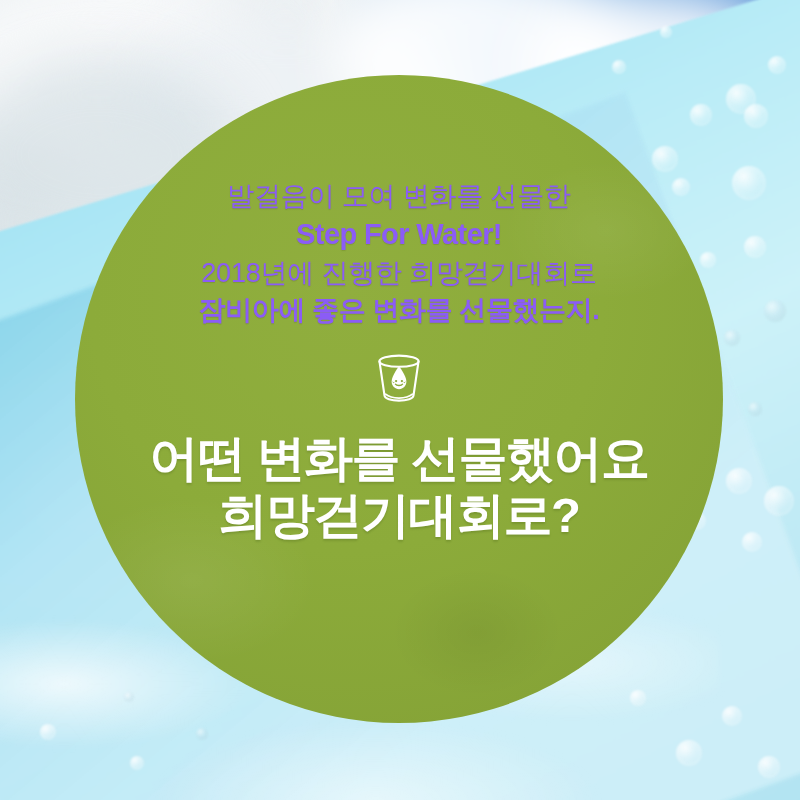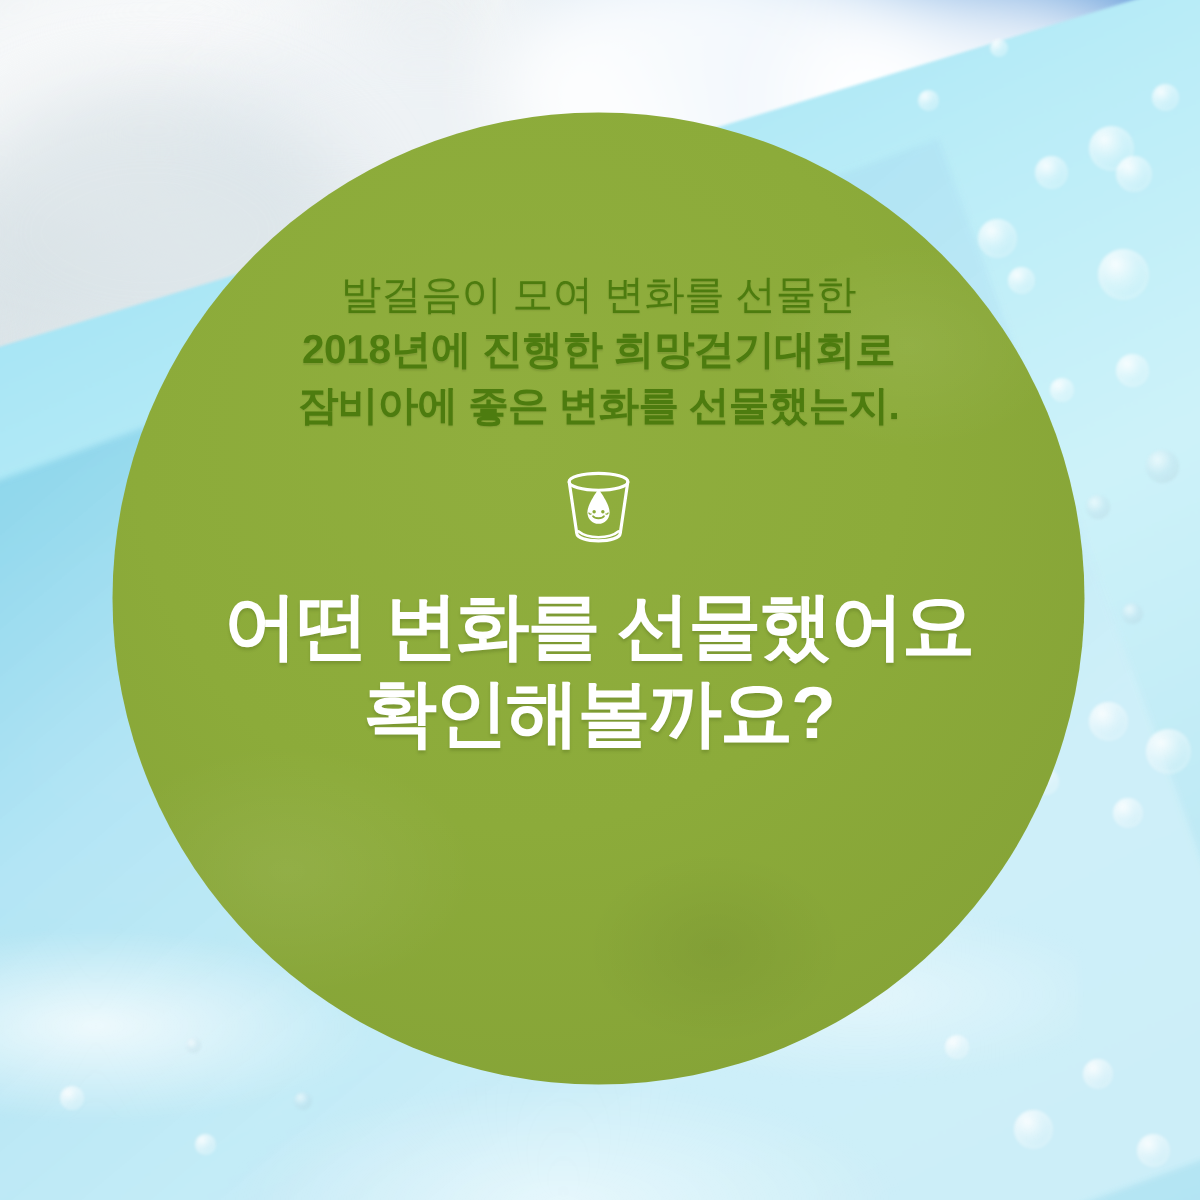--- a/index.html
+++ b/index.html
@@ -189,29 +189,29 @@
     flex-direction: column;
     align-items: center;
     text-align: center;
     color: #ffffff;
   }
 
   .headline-block { margin-top: 104px; width: 100%; }
 
   .line {
     display: block;
-    color: #4d7c0f;
+    color: #8b5cf6;
     line-height: 1.30;
     letter-spacing: -0.2px;
     text-shadow: 0 1px 1px rgba(60,80,20,0.18);
     white-space: nowrap;
   }
   .line.l1 { font-size: 27px; font-weight: 400; }
   .line.l2 { font-size: 29px; font-weight: 700; letter-spacing: -0.6px; margin-top: 2px; }
-  .line.l3 { font-size: 27px; font-weight: 700; margin-top: 2px; text-align: center; }
+  .line.l3 { font-size: 27px; font-weight: 400; margin-top: 2px; text-align: center; }
   .line.l4 { font-size: 27px; font-weight: 700; letter-spacing: -0.4px; margin-top: 2px; }
 
   
   #cup-icon {
     margin-top: 24px;
     width: 56px;
     height: 52px;
   }
 
   
@@ -294,20 +294,21 @@
     <div class="dropdark" style="left:124px; top:692px; width:10px; height:10px;"></div>
     <div class="drop" style="left:660px; top:26px;  width:12px; height:12px;"></div>
   </div>
 
   <div id="green-circle"></div>
 
   <div id="content">
 
     <div class="headline-block">
       <span class="line l1">발걸음이 모여 변화를 선물한</span>
+      <span class="line l2">Step For Water!</span>
       <span class="line l3">2018년에 진행한 희망걷기대회로</span>
       <span class="line l4">잠비아에 좋은 변화를 선물했는지.</span>
     </div>
 
     <svg id="cup-icon" viewBox="0 0 56 52" fill="none">
 
       <path d="M8.5 9.5 L13.5 43.5 C13.8 46.6 20.0 48.6 28 48.6 C36.0 48.6 42.2 46.6 42.5 43.5 L47.5 9.5" stroke="#ffffff" stroke-width="2.1" stroke-linecap="round" stroke-linejoin="round"></path>
 
       <ellipse cx="28" cy="9.2" rx="19.6" ry="5.6" stroke="#ffffff" stroke-width="2.1"></ellipse>
 
@@ -317,17 +318,17 @@
 
       <circle cx="25.1" cy="29.1" r="1.15" fill="#8cab3a"></circle>
       <circle cx="30.9" cy="29.1" r="1.15" fill="#8cab3a"></circle>
       <path d="M24.4 32.2 C25.6 33.9 30.4 33.9 31.6 32.2" stroke="#8cab3a" stroke-width="1.3" stroke-linecap="round" fill="none"></path>
       <path d="M21.6 30.0 C21.6 30.0 22.3 31.2 23.0 30.6" stroke="#8cab3a" stroke-width="0.9" stroke-linecap="round"></path>
       <path d="M34.4 30.0 C34.4 30.0 33.7 31.2 33.0 30.6" stroke="#8cab3a" stroke-width="0.9" stroke-linecap="round"></path>
     </svg>
 
     <div class="big-block">
       <span class="big-line">어떤 변화를 선물했어요</span>
-      <span class="big-line">확인해볼까요?</span>
+      <span class="big-line">희망걷기대회로?</span>
     </div>
 
   </div>
 </div>
 
 </body></html>

